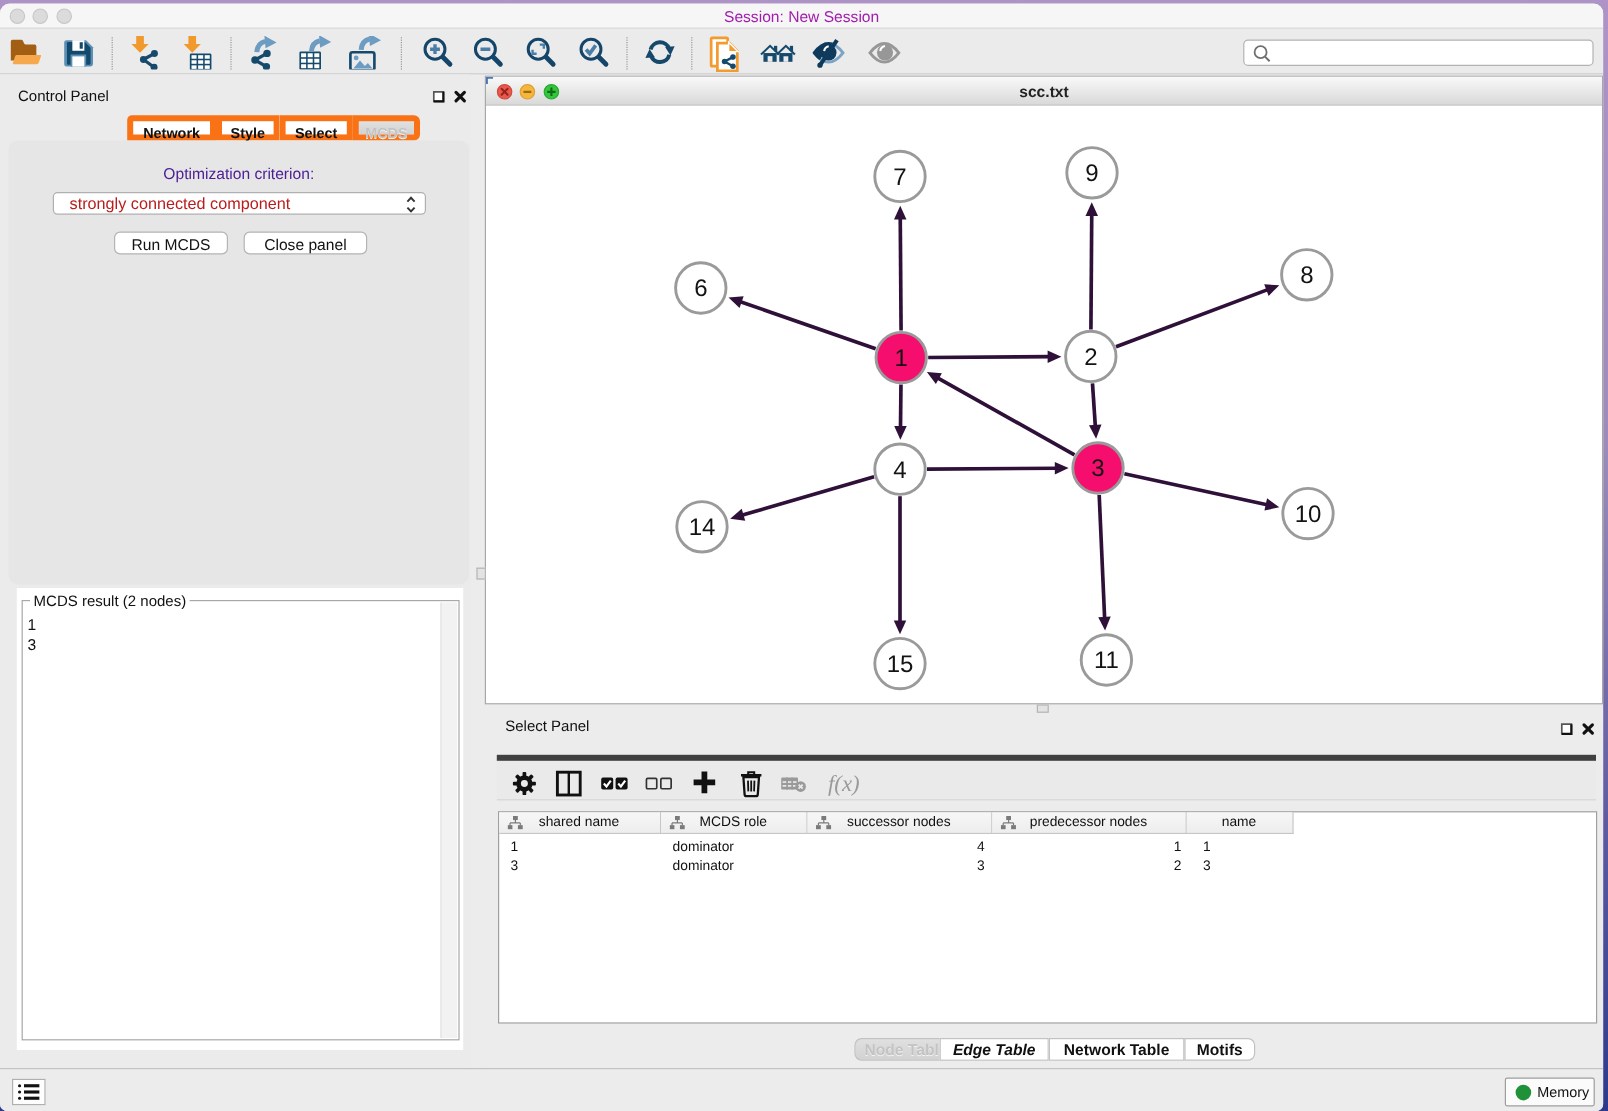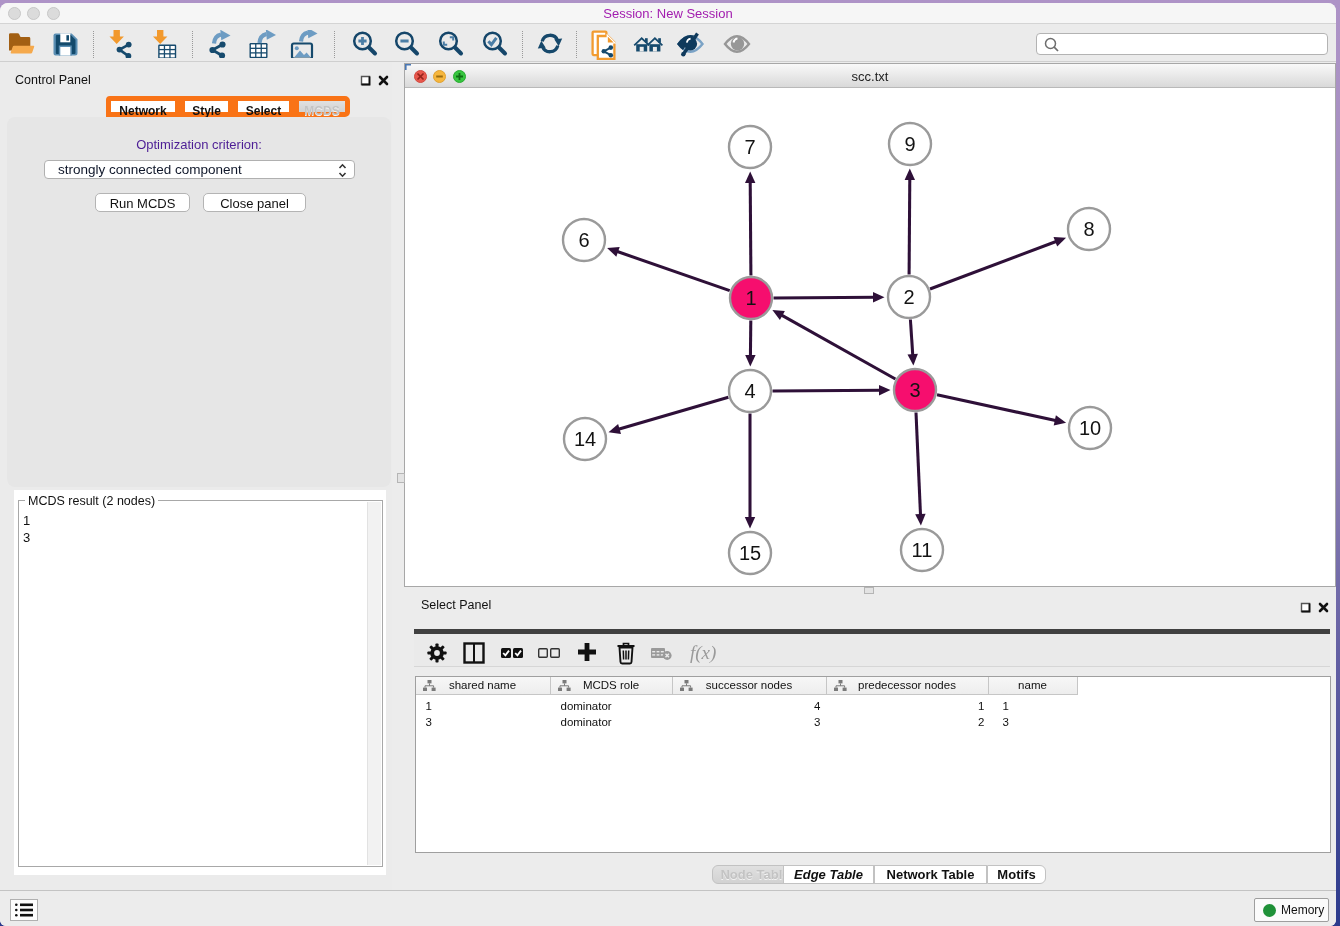--- a/index.html
+++ b/index.html
@@ -17,32 +17,32 @@
 .tbi { position:absolute; top:6px; }
 #search { position:absolute; left:1036px; top:9px; width:292px; height:22px; background:#fff; border:1px solid #b3b3b3; border-radius:4px; }
 
 #cpanel { position:absolute; left:0; top:59px; width:392px; bottom:36px; background:#ebebeb; }
 #cphead { position:absolute; left:15px; top:11px; font-size:12.5px; color:#111; }
 .tabrow { position:absolute; left:0; top:34px; width:100%; height:21px; font-size:12px; font-weight:bold; color:#111; }
 .tab { position:absolute; top:0; height:21px; background:#fff; border:5px solid #f97316; text-align:center; line-height:20px;margin-left:28px; }
 .graytab { background:linear-gradient(#e2e2e2,#d2d2d2); color:#c3c3c3; text-shadow:0 1px 0 #f5f5f5; }
 #cpcontent { position:absolute; left:7px; top:55px; width:384px; height:370px; background:#e6e6e6; border-radius:8px; }
 #optlabel { position:absolute; left:0; top:20px; width:100%; text-align:center; font-size:13px; color:#4c1d95; }
-#dropdown { position:absolute; left:37px; top:43px; width:311px; height:19px; background:#fff; border:1px solid #b0b0b0; border-radius:4px; font-size:13.5px; color:#0f172a; line-height:18px; padding-left:13px; }
+#dropdown { position:absolute; left:37px; top:43px; width:311px; height:19px; background:#fff; border:1px solid #b0b0b0; border-radius:4px; font-size:13.5px; color:#b91c1c; line-height:18px; padding-left:13px; }
 .btn { position:absolute; top:76px; height:19px; background:#fff; border:1px solid #b4b4b4; border-radius:5px; font-size:13px; color:#111; text-align:center; line-height:19px; }
 #mcdsbox { position:absolute; left:14px; top:428px; width:372px; height:385px; background:#fff; }
 #fieldset { position:absolute; left:4px; top:10px; right:3px; bottom:8px; border:1px solid #a8a8a8; }
 #fieldlegend { position:absolute; left:6px; top:-7px; background:#fff; padding:0 3px; font-size:12.5px; color:#111; }
 #mcdstext { position:absolute; left:4px; top:11px; font-size:13px; color:#111; line-height:17px; }
 #mcdsscroll { position:absolute; right:1px; top:1px; width:14px; bottom:1px; background:#f2f2f2; border-left:1px solid #e2e2e2; }
 
 #netframe { position:absolute; left:404px; top:60px; width:932px; height:524px; background:#fff; border:1px solid #a7a7a7; }
 #nettitle { position:absolute; left:0; top:0; width:100%; height:24px; background:linear-gradient(#f9f9f9,#d9d9d9); border-bottom:1px solid #b9b9b9; }
 #nettitle .tl { position:absolute; top:6px; width:13px; height:13px; border-radius:50%; }
-#nettitletext { position:absolute; top:5px; width:100%; text-align:center; font-size:13px; font-weight:normal; color:#222; }
+#nettitletext { position:absolute; top:5px; width:100%; text-align:center; font-size:13px; font-weight:bold; color:#222; }
 
 #tpanel { position:absolute; left:404px; top:589px; right:0; bottom:36px; background:#ececec; }
 #tphead { position:absolute; left:17px; top:6px; font-size:12.5px; color:#111; }
 #tptoolbar { position:absolute; left:10px; top:37px; right:6px; height:38px; background:#eaeaea; border-top:5px solid #404040; border-bottom:1px solid #d6d6d6; }
 #ttable { position:absolute; left:10.5px; top:84px; width:916px; height:177px; background:#fff; border:1px solid #9f9f9f; }
 .th { position:absolute; top:0; height:18px; background:linear-gradient(#f7f7f7,#ededed); border-right:1px solid #c6c6c6; border-bottom:1px solid #c6c6c6; font-size:11.5px; color:#111; text-align:center; line-height:17px; }
 .td { position:absolute; font-size:11.5px; color:#111; height:16px; line-height:16px; }
 
 .btab { position:absolute; top:273px; height:19px; background:#fff; border:1px solid #c2c2c2; font-size:13px; font-weight:bold; color:#111; text-align:center; line-height:18px; }
 .btab.graytab, .tab.graytab { background:linear-gradient(#e0e0e0,#d2d2d2); color:#c3c3c3; text-shadow:0 1px 0 #f3f3f3; }

